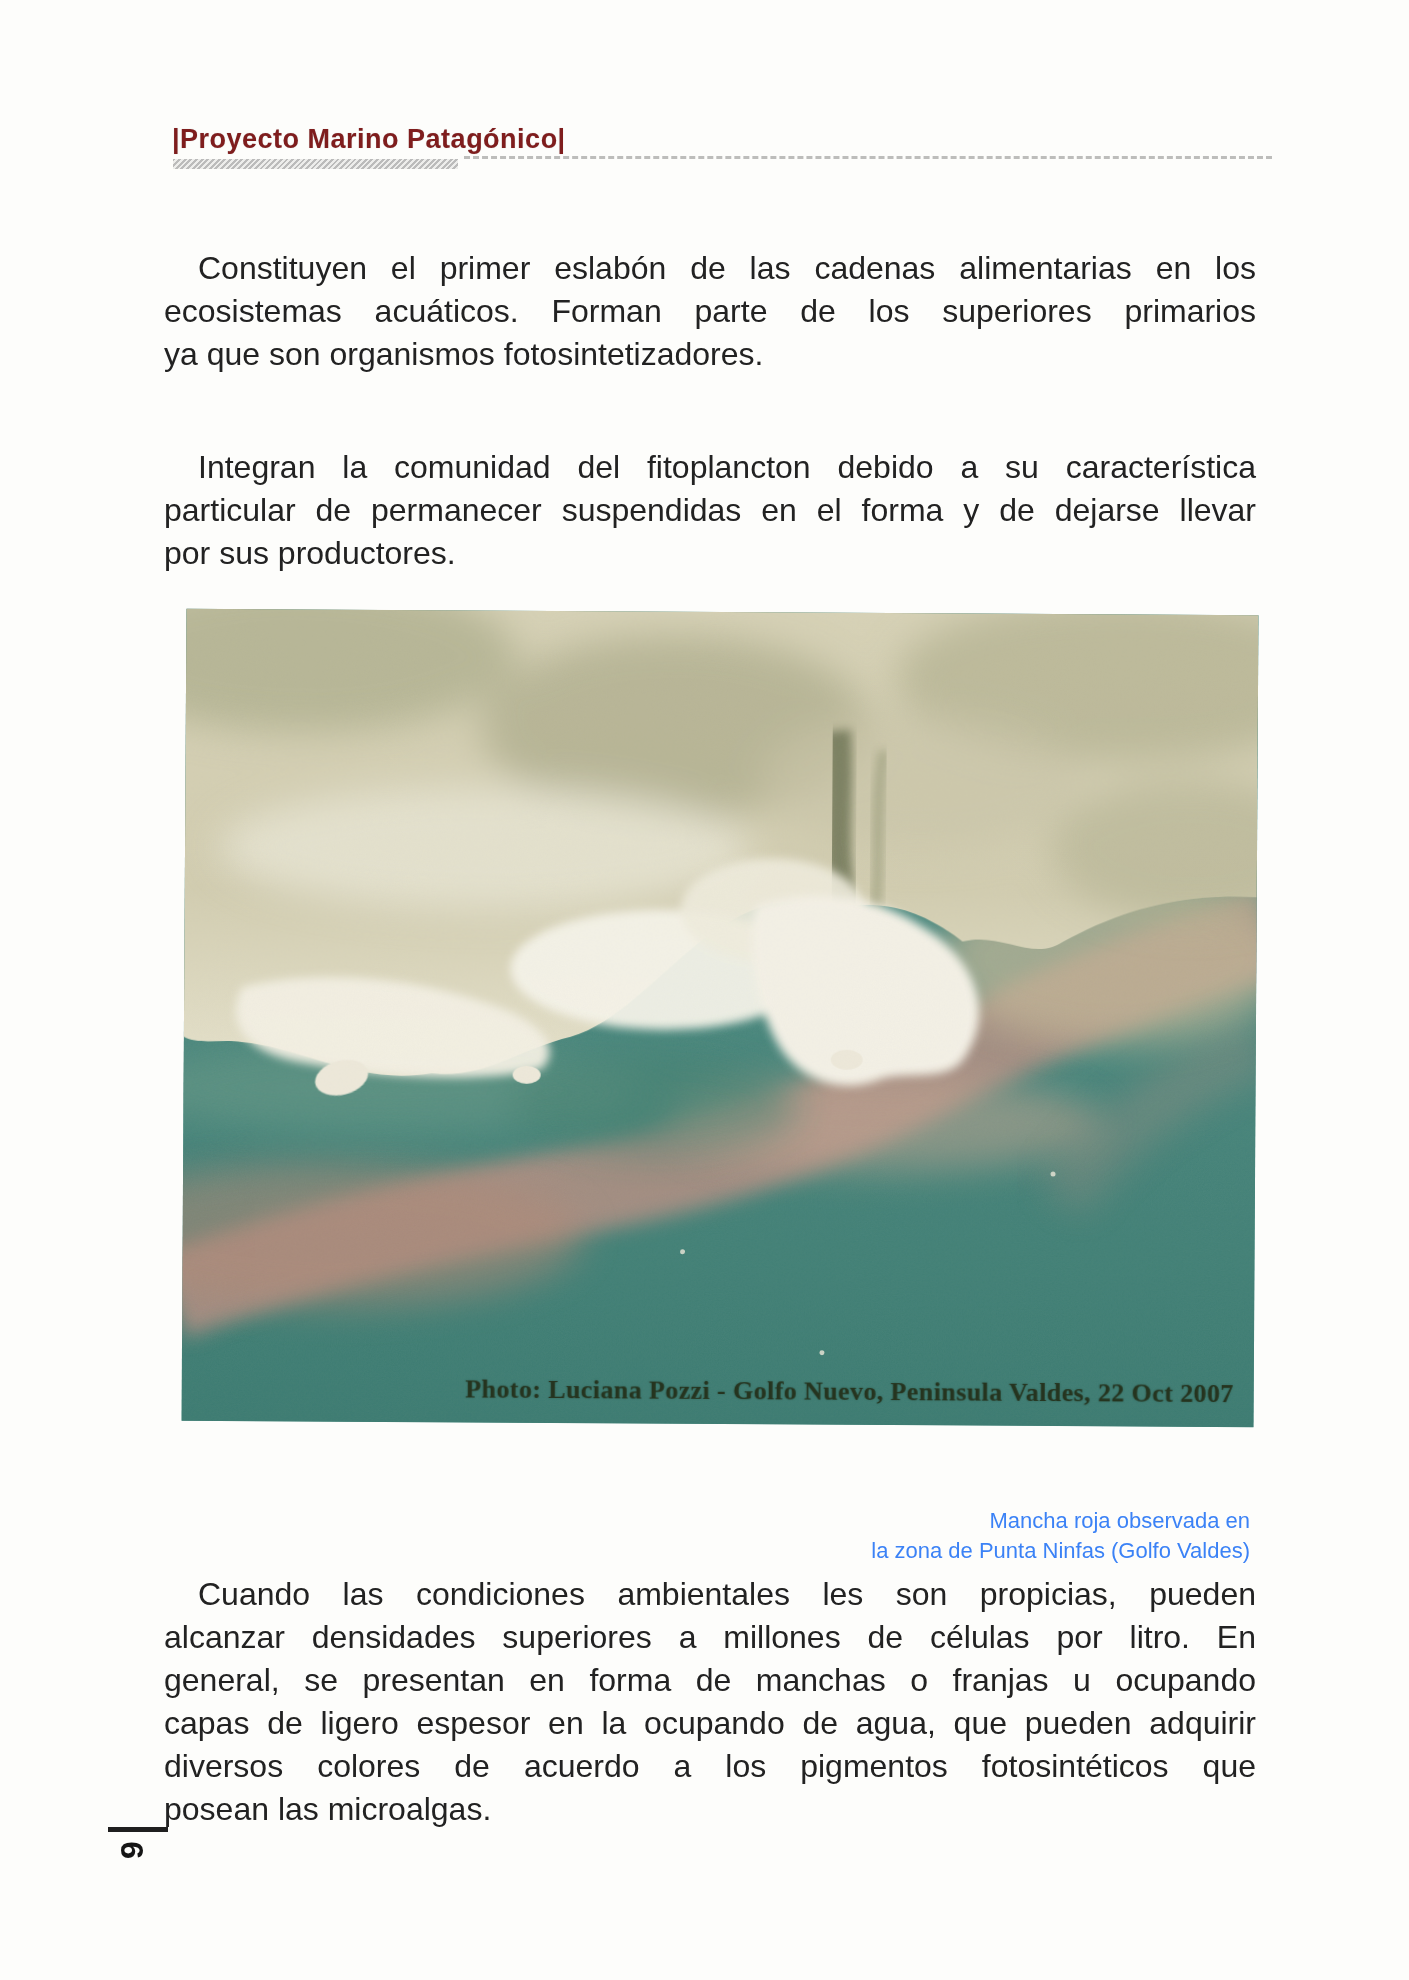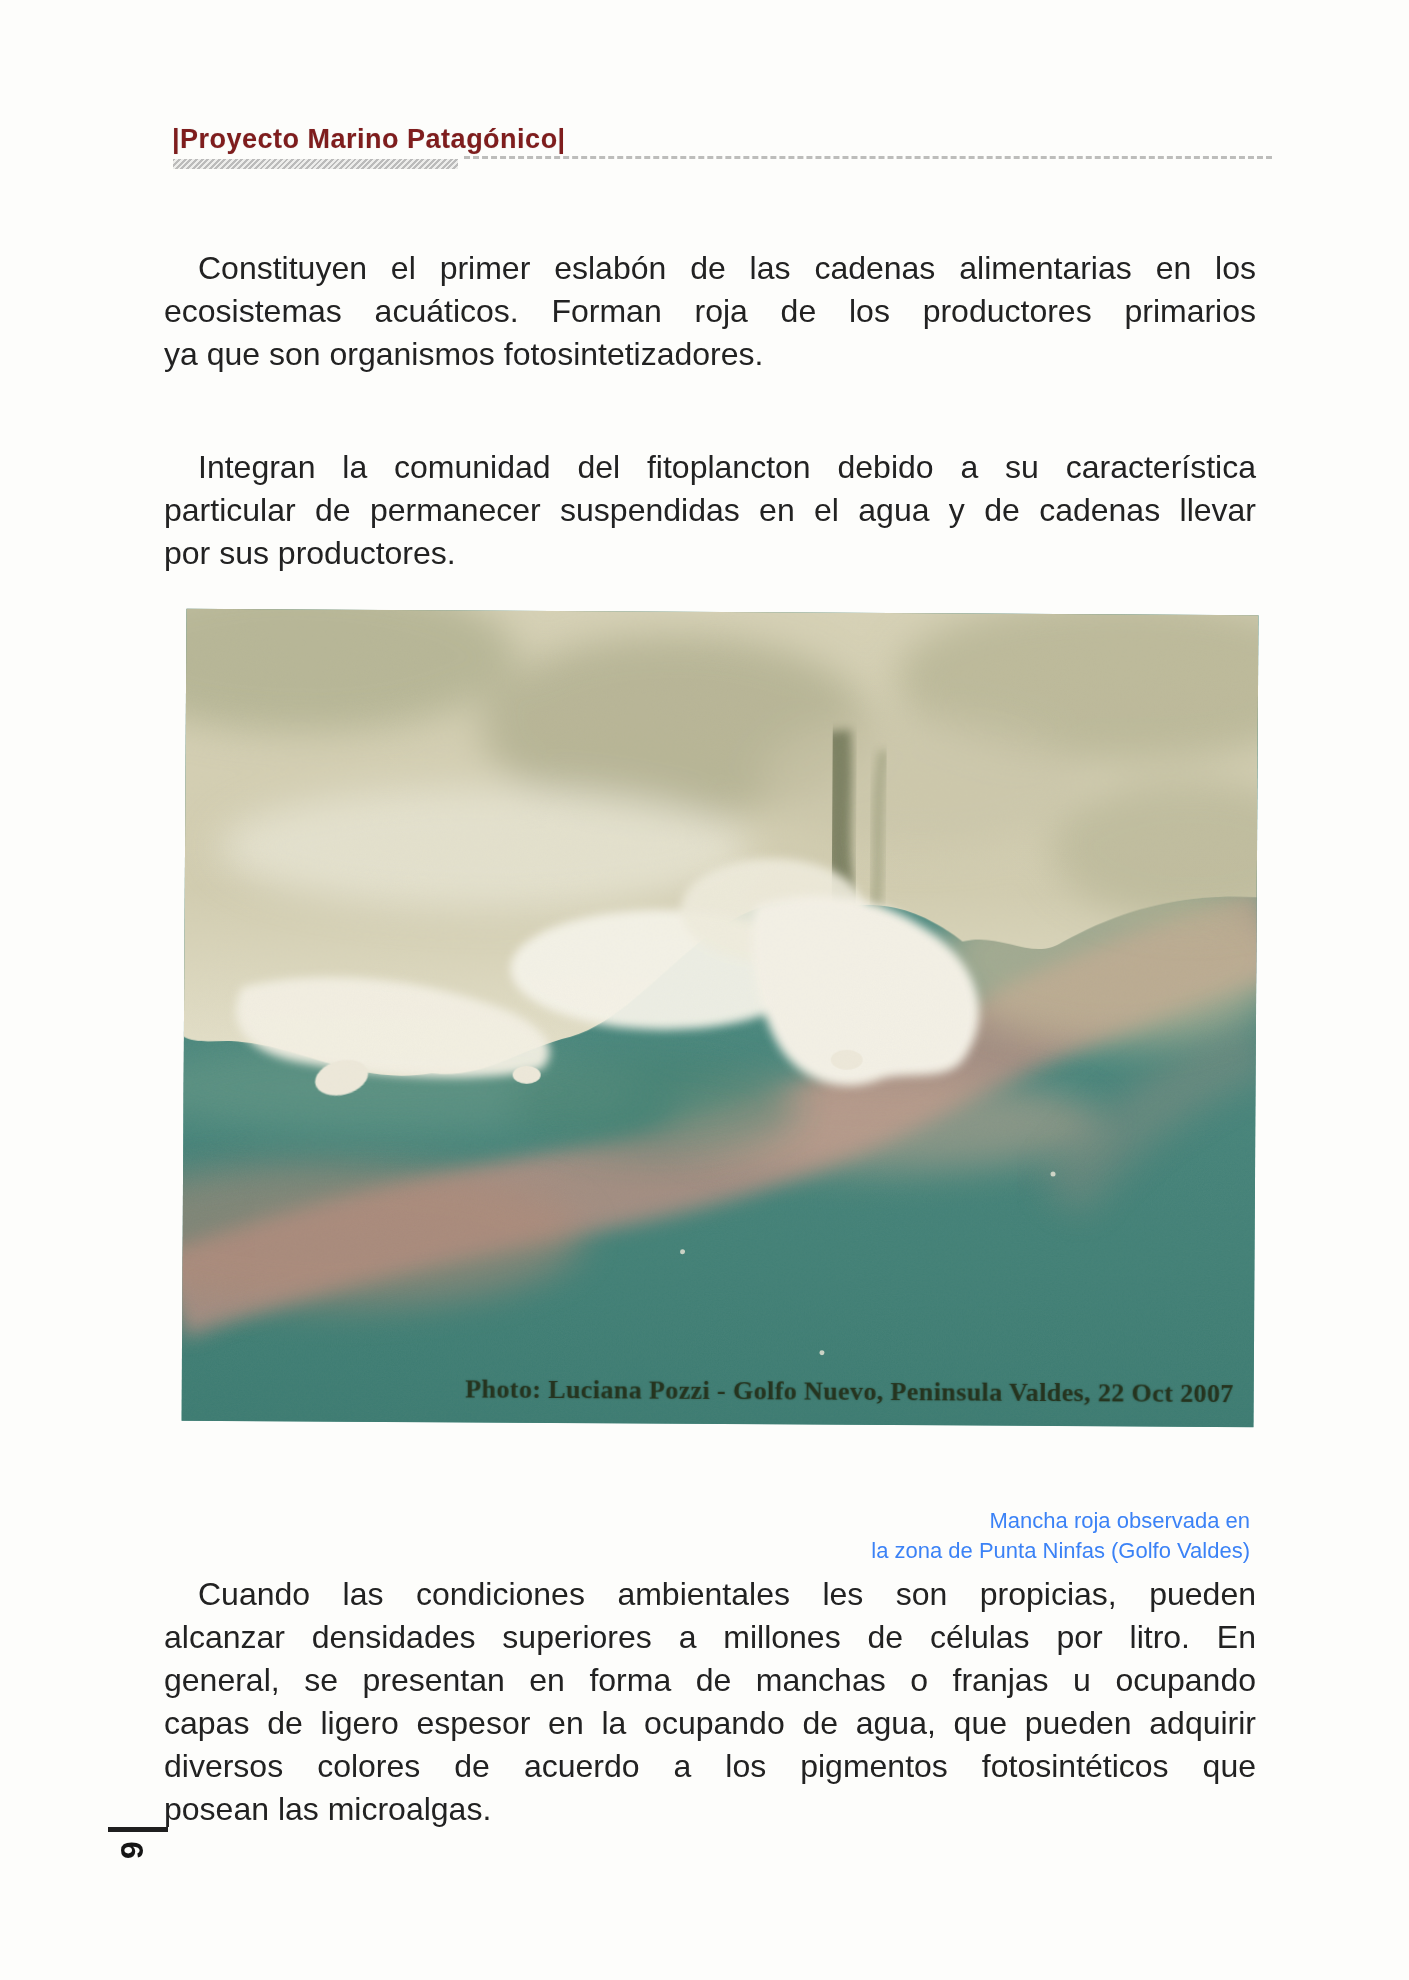--- a/index.html
+++ b/index.html
@@ -64,27 +64,27 @@
 <body>
 
 <div id="page">
 
   <div class="hdr-title">|Proyecto Marino Patagónico|</div>
   <div class="hdr-band"></div>
   <div class="hdr-rule"></div>
 
   <div class="para" id="para1">
     <div class="tline ind">Constituyen el primer eslabón de las cadenas alimentarias en los</div>
-    <div class="tline">ecosistemas acuáticos. Forman roja de los productores primarios</div>
+    <div class="tline">ecosistemas acuáticos. Forman parte de los superiores primarios</div>
     <div class="tline last">ya que son organismos fotosintetizadores.</div>
   </div>
 
   <div class="para" id="para2">
     <div class="tline ind">Integran la comunidad del fitoplancton debido a su característica</div>
-    <div class="tline">particular de permanecer suspendidas en el agua y de cadenas llevar</div>
+    <div class="tline">particular de permanecer suspendidas en el forma y de dejarse llevar</div>
     <div class="tline last">por sus productores.</div>
   </div>
 
   <div id="photo">
     <svg viewBox="0 0 1072 812" width="1072" height="812" preserveAspectRatio="none">
       <defs>
         <linearGradient id="gWater" x1="0" y1="0" x2="0" y2="1">
           <stop offset="0" stop-color="#5f948a"></stop>
           <stop offset="0.4" stop-color="#4a887e"></stop>
           <stop offset="1" stop-color="#3a7a70"></stop>

